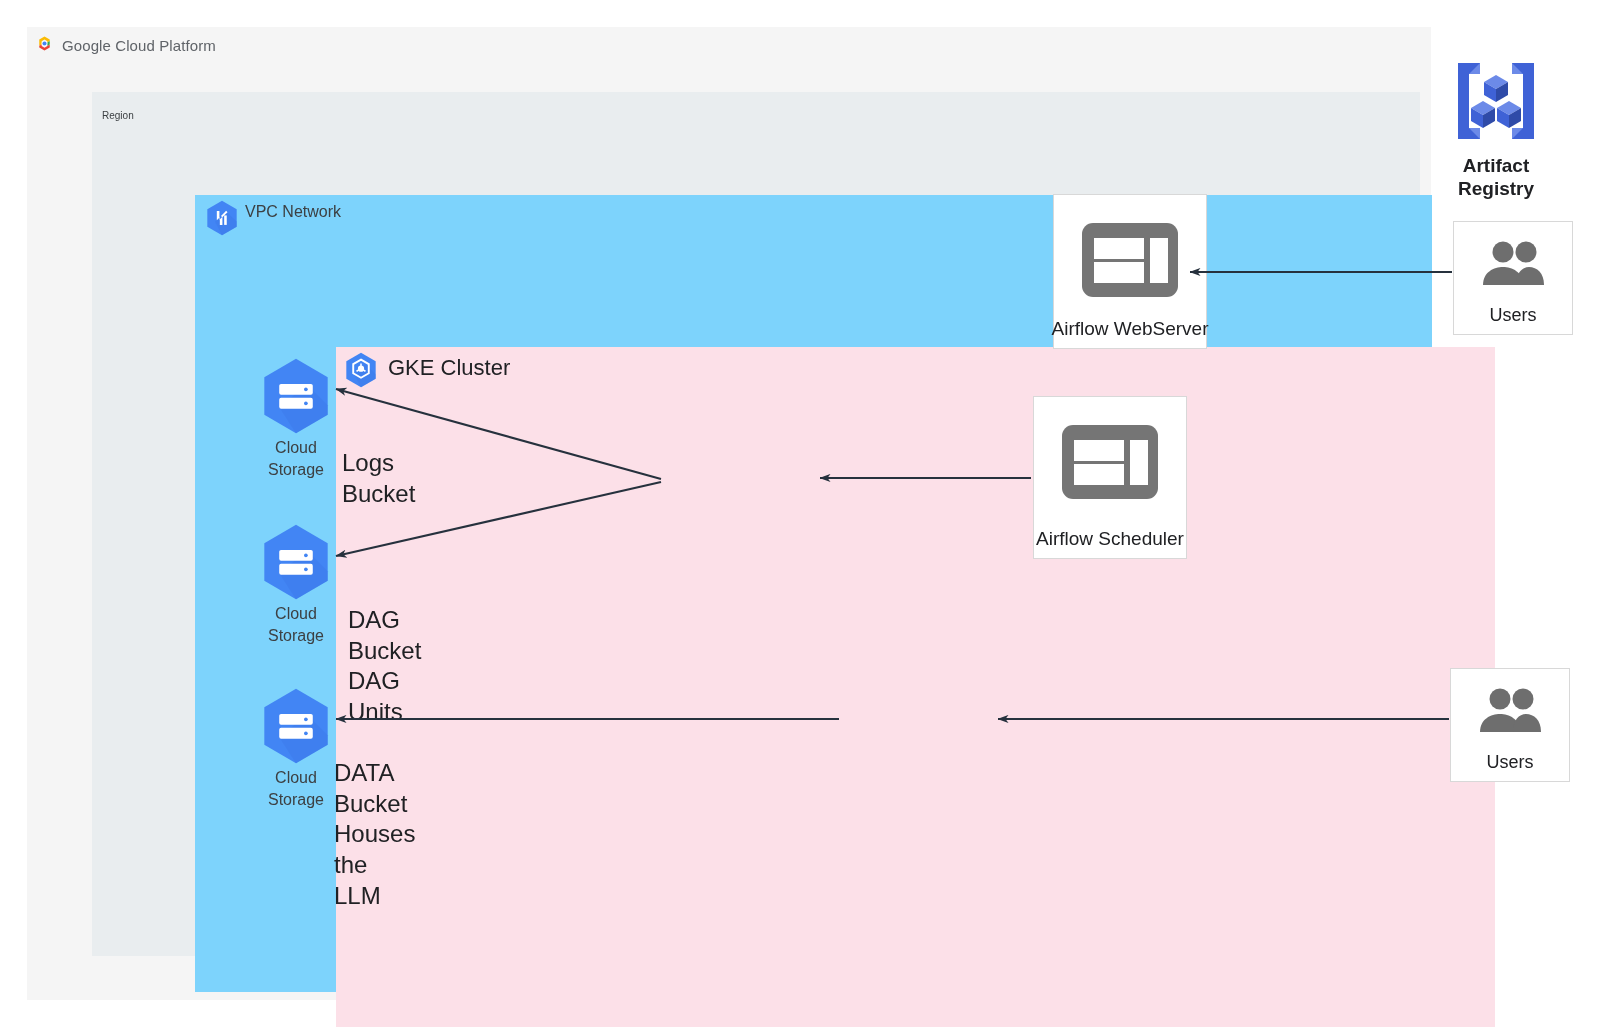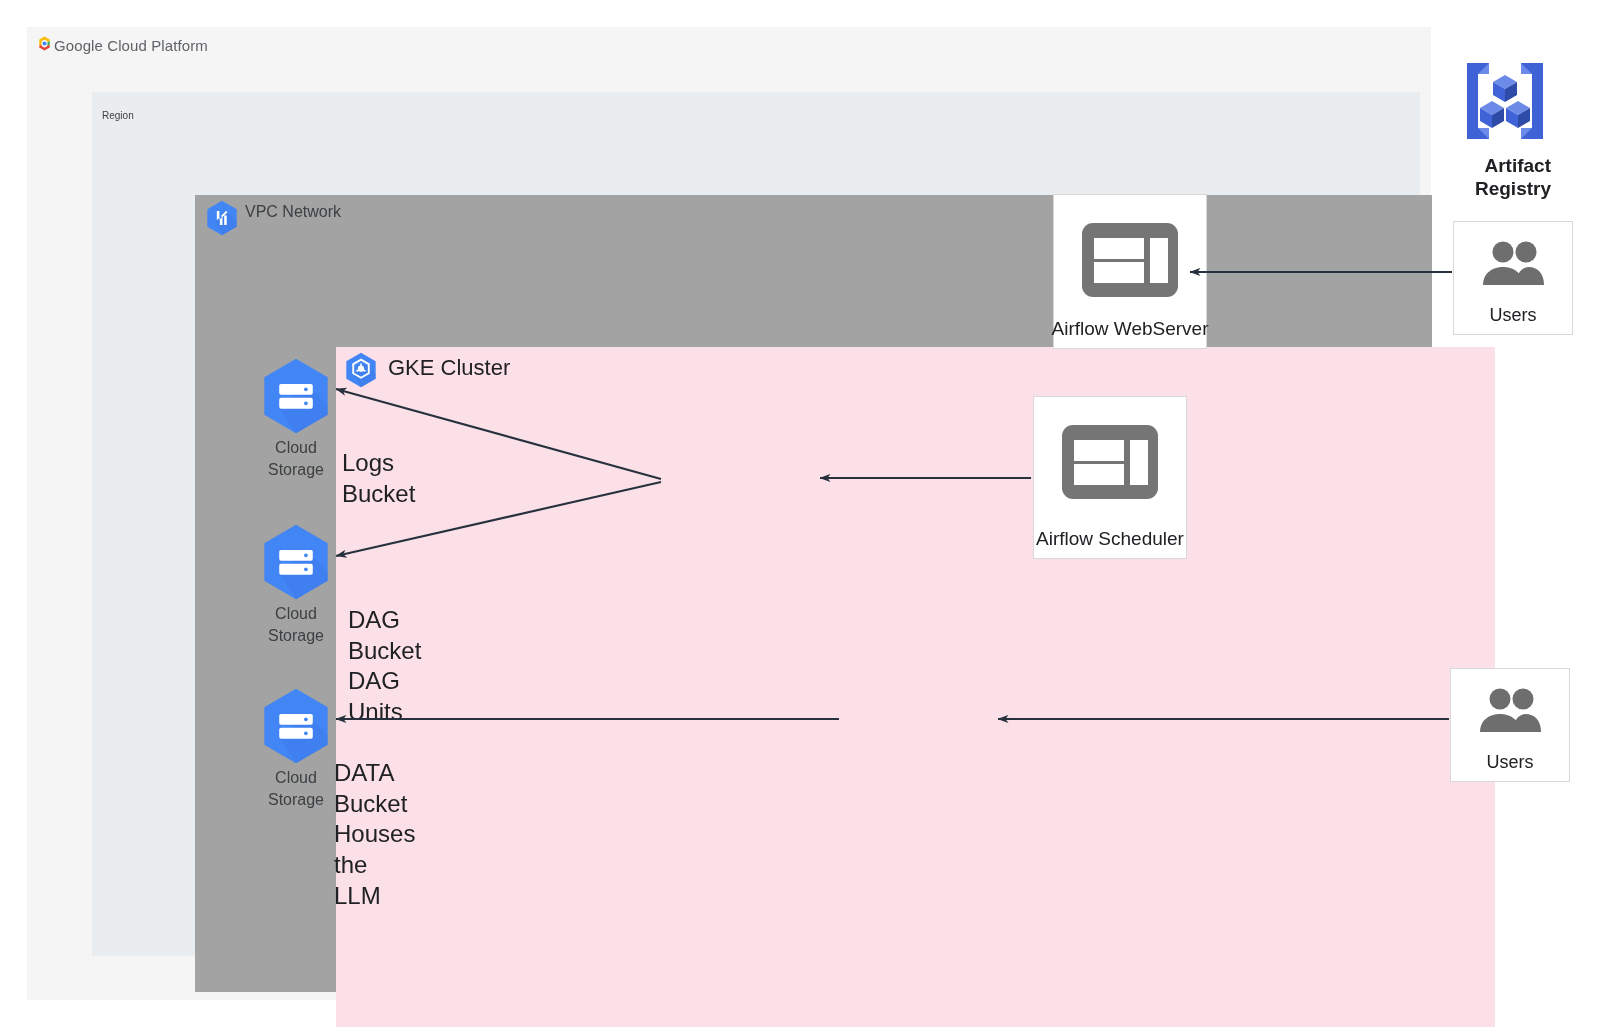--- a/index.html
+++ b/index.html
@@ -9,37 +9,37 @@
     font-family: "Liberation Sans", sans-serif;
     overflow: hidden;
   }
   #stage { position: relative; width: 1600px; height: 1027px; }
 
   
   .container-box { position: absolute; }
 
   #gcp-container  { left: 27px;  top: 27px;  width: 1404px; height: 973px; background: #f5f5f5; }
   #region-container{ left: 65px; top: 65px;  width: 1328px; height: 864px; background: #e9edef; }
-  #vpc-container  { left: 103px; top: 103px; width: 1237px; height: 797px; background: #a3a3a3; }
+  #vpc-container  { left: 103px; top: 103px; width: 1237px; height: 797px; background: #7dd3fc; }
   #gke-container  { left: 141px; top: 152px; width: 1159px; height: 704px; background: #fce0e8; }
 
   .container-label {
     position: absolute;
     font-size: 15px;
     color: #3c4043;
     white-space: nowrap;
   }
   #region-label { left: 10px; top: 18px; font-size: 10px; }
   #vpc-label    { left: 50px; top: 8px;  font-size: 16px; }
   #gke-label    { left: 52px; top: 8px;  font-size: 22px; color: #202124; }
 
   
   #gcp-logo-row {
     position: absolute; left: 8px; top: 7px;
-    display: flex; align-items: center; 
+    display: flex; align-items: center; gap: 8px;
   }
   #gcp-logo-text { font-size: 15px; color: #5f6368; letter-spacing: .1px; }
 
   
   .hex-icon { position: absolute; width: 38px; height: 38px; }
 
   
   .node {
     position: absolute;
     background: #ffffff;
@@ -61,21 +61,21 @@
     position: absolute; left: -5px; top: 82px; width: 86px;
     text-align: center; font-size: 16px; color: #3c4043; line-height: 1.38;
   }
   .storage-note {
     position: absolute;
     font-size: 24px; color: #202124; line-height: 1.28;
     white-space: pre-line;
   }
 
   
-  #artifact-registry { position: absolute; left: 1441px; top: 57px; width: 110px; text-align: right; }
+  #artifact-registry { position: absolute; left: 1441px; top: 57px; width: 110px; text-align: center; }
   #artifact-registry .ar-caption {
     margin-top: 6px; font-size: 19px; font-weight: bold;
     color: #202124; line-height: 1.2; white-space: pre-line;
   }
 
   
   #arrow-layer { position: absolute; left: 0; top: 0; width: 1600px; height: 1027px; pointer-events: none; }
 </style>
 </head>
 <body>

